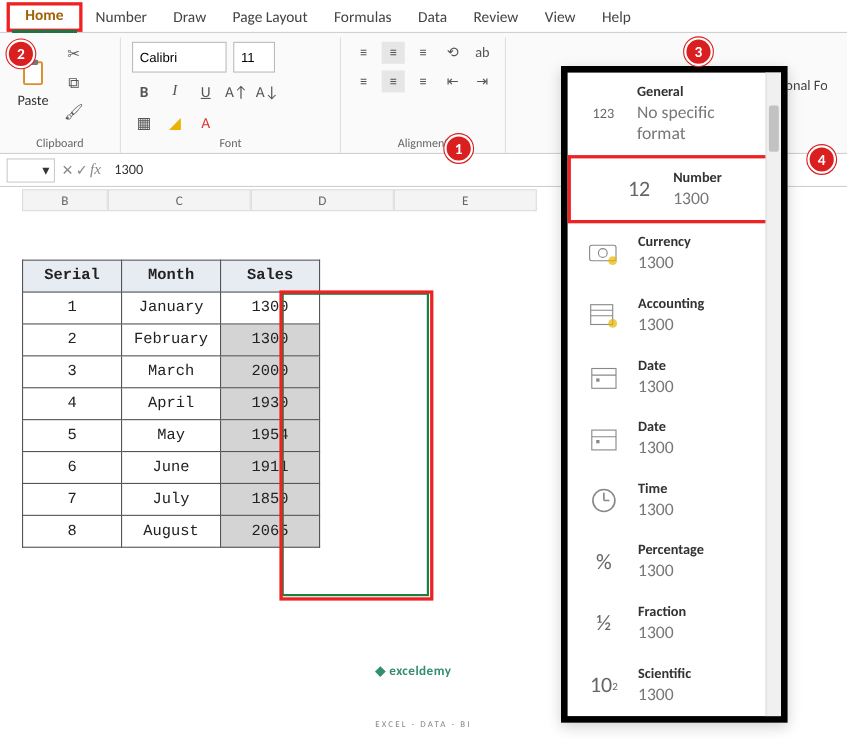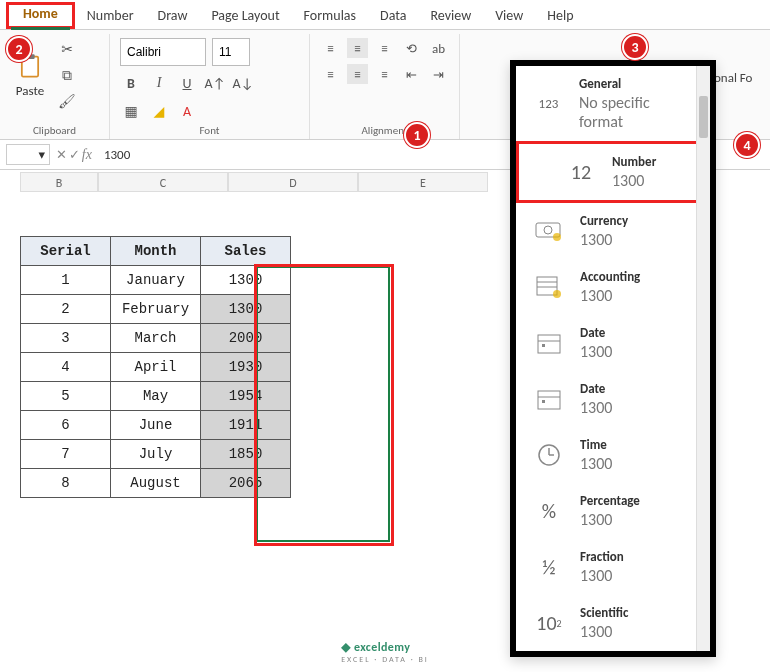--- a/index.html
+++ b/index.html
@@ -207,21 +207,21 @@
     font-size:13px; color:#444;
     display:flex; align-items:center; gap:4px;
     overflow:hidden; white-space:nowrap;
   }
 
   .logo {
     position:absolute; bottom:8px; left:50%; transform:translateX(-50%);
     font-size:12px; color:#348f6c; font-weight:600;
     letter-spacing:0.4px;
   }
-  .logo .sub { font-size:8px; color:#888; font-weight:400; letter-spacing:2px; display:block; text-align:center;}
+  .logo .sub { font-size:8px; color:#888; font-weight:400; letter-spacing:2px; display:block; text-align:center;margin-top:36px;}
 </style>
 </head>
 <body>
 
 <div class="tabs">
   <span class="home-hl">
     <span class="tab active">Home</span>
   </span>
   <span class="tab">Number</span>
   <span class="tab">Draw</span>

